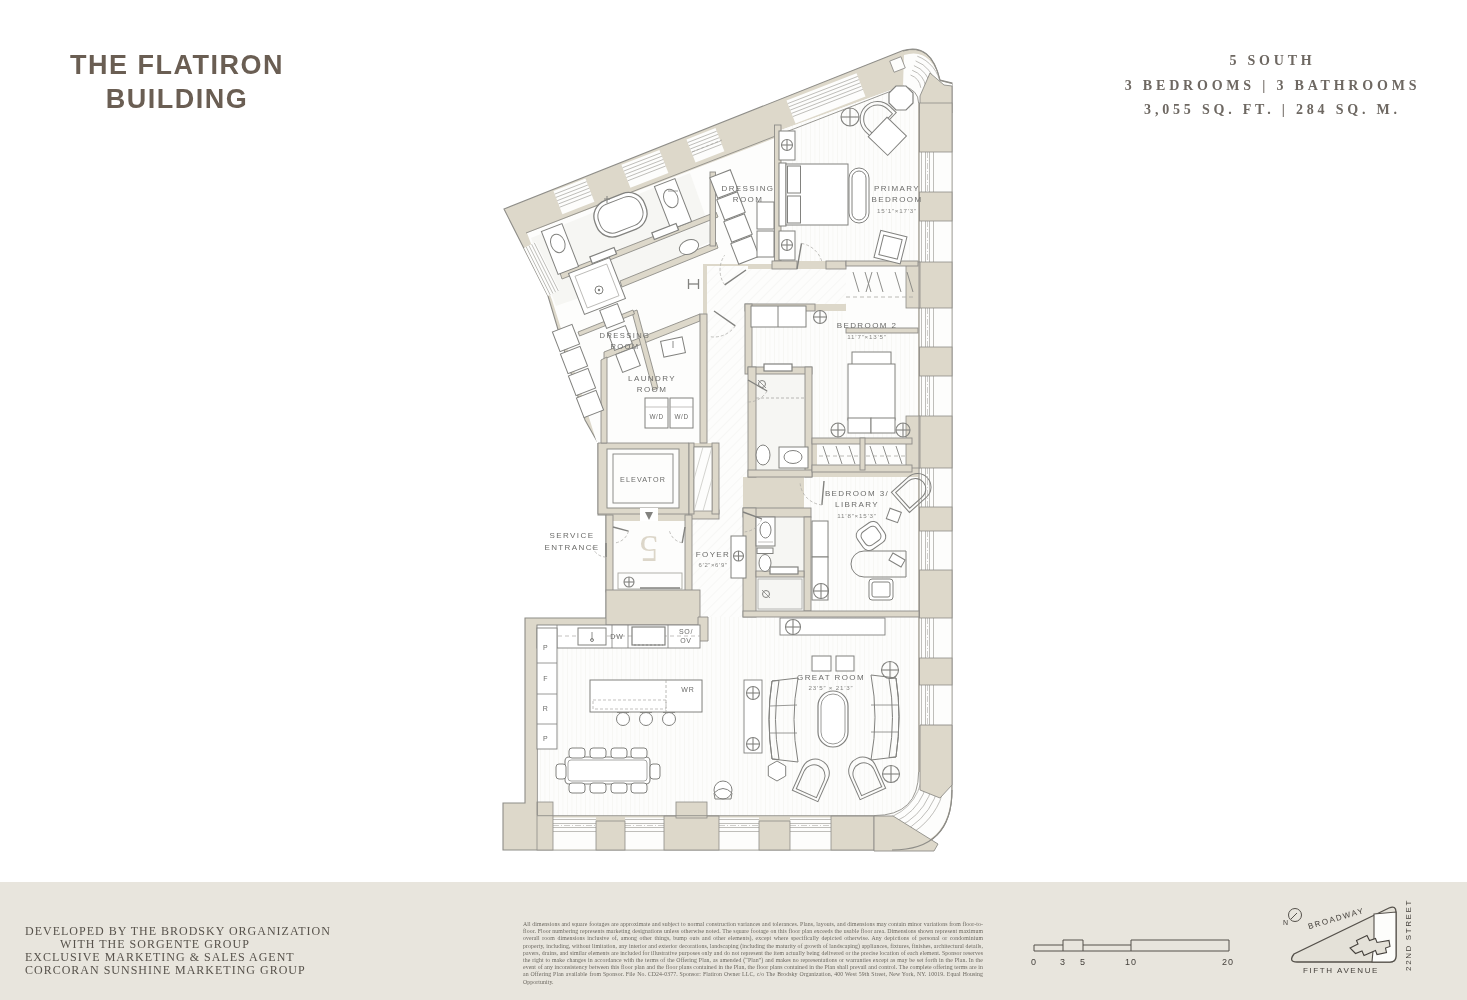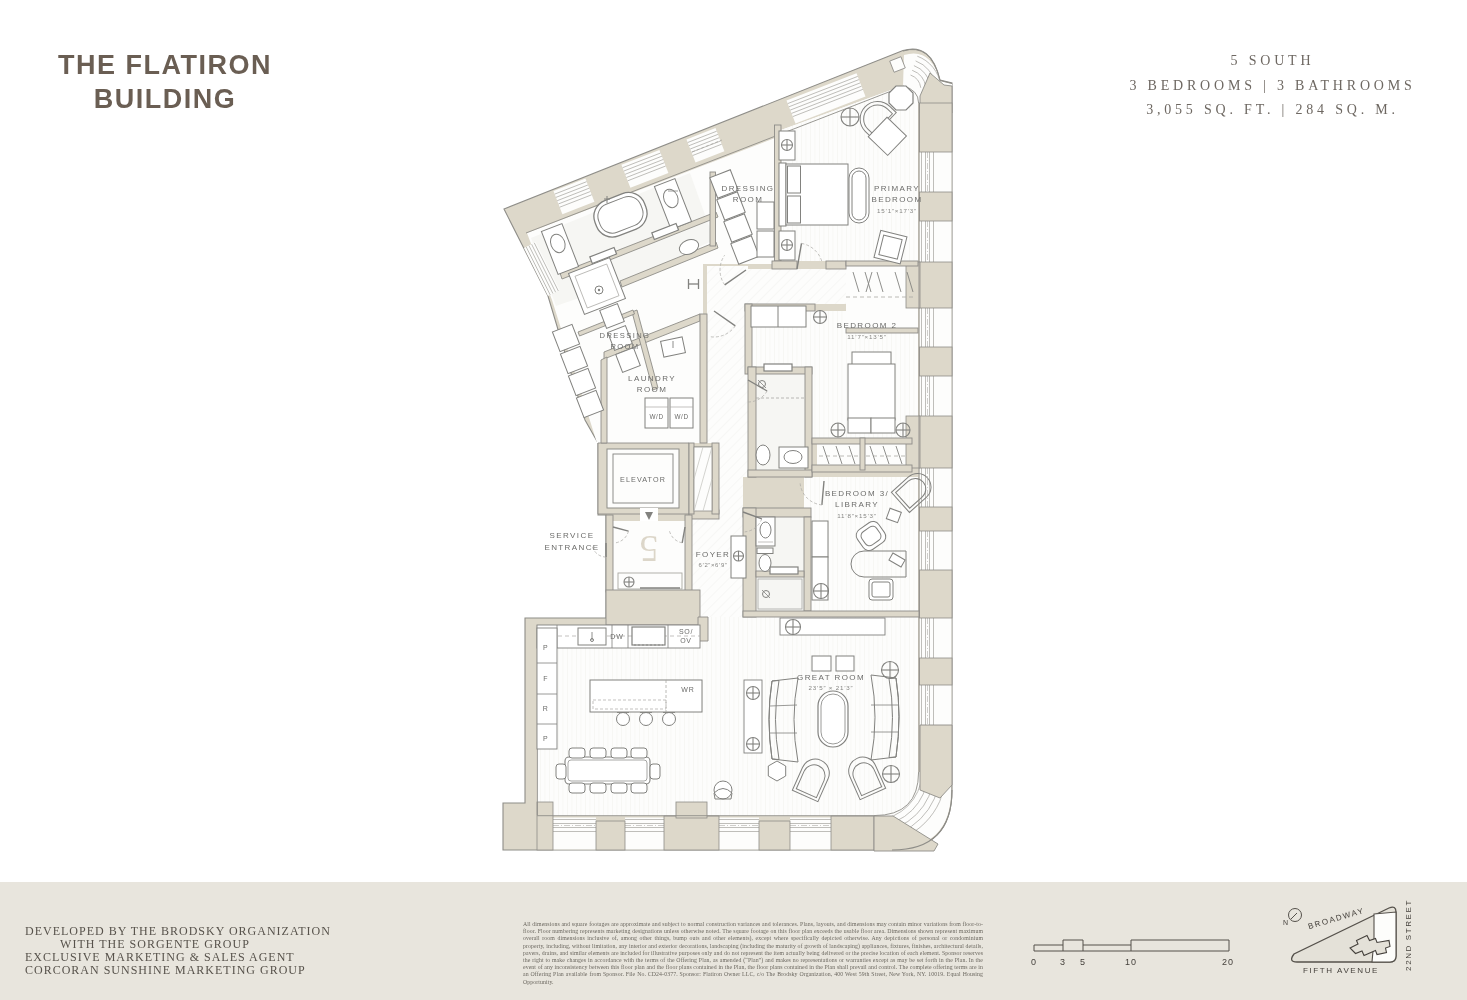--- a/index.html
+++ b/index.html
@@ -1,18 +1,18 @@
 <!DOCTYPE html>
 <html><head><meta charset="utf-8"><style>
 html,body{margin:0;padding:0;background:#fff;width:1467px;height:1000px;overflow:hidden;}
 body{font-family:"Liberation Sans",sans-serif;position:relative;}
-#title{position:absolute;left:40px;top:48px;width:250px;text-align:center;color:#6a5e53;
+#title{position:absolute;left:52px;top:48px;width:250px;text-align:center;color:#6a5e53;
  font-weight:bold;font-size:27px;line-height:34px;letter-spacing:1.5px;}
 #unit{position:absolute;left:1105px;top:49px;width:335px;text-align:center;color:#6e6862;
- font-family:"Liberation Serif",serif;font-size:14px;line-height:24.5px;letter-spacing:3.8px;}
+ font-family:"Liberation Serif",serif;font-size:14px;line-height:24.5px;letter-spacing:3.8px;font-weight:bold;}
 #footer{position:absolute;left:0;top:882px;width:1467px;height:118px;background:#e8e5dd;}
 .fcol{position:absolute;top:43px;text-align:center;color:#57524b;font-family:"Liberation Serif",serif;
  font-size:12px;line-height:13px;letter-spacing:1.0px;white-space:nowrap;}
 #fc1{left:25px;width:260px;}
 #fc2{left:263px;width:240px;}
 #fc3{position:absolute;left:523px;top:39px;width:460px;color:#6b675f;font-family:"Liberation Serif",serif;
  font-size:5.8px;line-height:7.2px;text-align:justify;letter-spacing:0.1px;}
 svg{position:absolute;left:0;top:0;}
 </style></head>
 <body>

